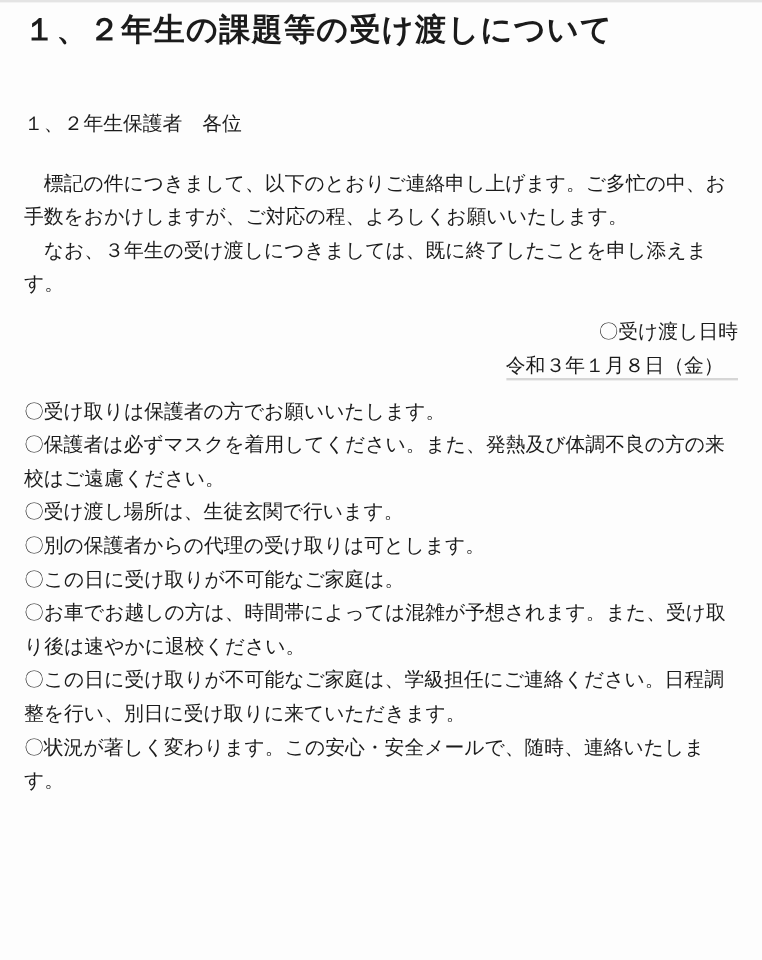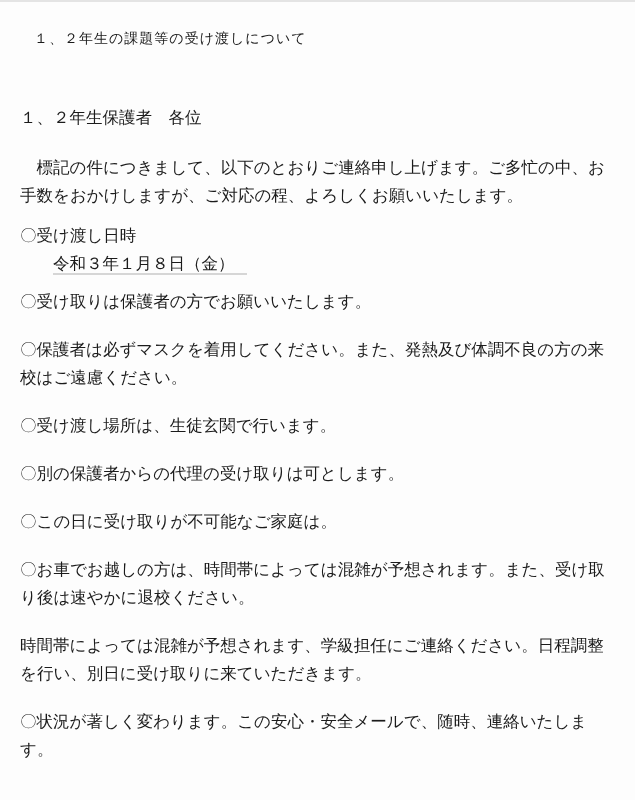--- a/index.html
+++ b/index.html
@@ -17,73 +17,74 @@
     padding: 0 20px;
     border-top: 2px solid #e4e4e4;
     font-family: "Liberation Sans", "DejaVu Sans", sans-serif;
     color: #1b1b1b;
     font-size: 16.5px;
     line-height: 28px;
     word-break: break-all;
     -webkit-font-smoothing: antialiased;
   }
   .title {
-    margin: 14px;
+    margin: 0;
     padding-top: 9px;
-    font-size: 14px;
+    font-size: 26px;
     line-height: 26px;
-    font-weight: 400;
+    font-weight: 700;
     letter-spacing: 1px;
   }
   p { margin: 0; }
   .salutation { margin-top: 52px; }
   .intro-first { margin-top: 22px; }
-  .schedule { margin-top: 12px; }
+  .schedule { margin-top: 12px; text-align: right; }
   .indent { padding-left: 33px; }
   .underlined {
     border-bottom: 2px solid #d6d6d6;
     padding-right: 12px;
     padding-bottom: 1px;
   }
-  .notice { margin-top: 20px; }
+  .notice { }
   .notice-first { margin-top: 10px; }
 </style>
 </head>
 <body>
 
 <div class="doc">
 
   <header>
     <h1 class="title">１、２年生の課題等の受け渡しについて</h1>
   </header>
 
   <main>
 
     <p class="salutation">１、２年生保護者　各位</p>
 
     <p class="intro-first">　標記の件につきまして、以下のとおりご連絡申し上げます。ご多忙の中、お手数をおかけしますが、ご対応の程、よろしくお願いいたします。</p>
 
+    <p>　なお、３年生の受け渡しにつきましては、既に終了したことを申し添えます。</p>
 
     <section class="schedule">
       <p>〇受け渡し日時</p>
       <p class="indent">
         <span class="underlined">令和３年１月８日（金）</span>
       </p>
     </section>
 
     <p class="notice notice-first">〇受け取りは保護者の方でお願いいたします。</p>
 
     <p class="notice">〇保護者は必ずマスクを着用してください。また、発熱及び体調不良の方の来校はご遠慮ください。</p>
 
     <p class="notice">〇受け渡し場所は、生徒玄関で行います。</p>
 
     <p class="notice">〇別の保護者からの代理の受け取りは可とします。</p>
 
     <p class="notice">〇この日に受け取りが不可能なご家庭は。</p>
 
     <p class="notice">〇お車でお越しの方は、時間帯によっては混雑が予想されます。また、受け取り後は速やかに退校ください。</p>
 
-    <p class="notice">時間帯によっては混雑が予想されます、学級担任にご連絡ください。日程調整を行い、別日に受け取りに来ていただきます。</p>
+    <p class="notice">〇この日に受け取りが不可能なご家庭は、学級担任にご連絡ください。日程調整を行い、別日に受け取りに来ていただきます。</p>
 
     <p class="notice">〇状況が著しく変わります。この安心・安全メールで、随時、連絡いたします。</p>
 
   </main>
 </div>
 
 </body></html>

